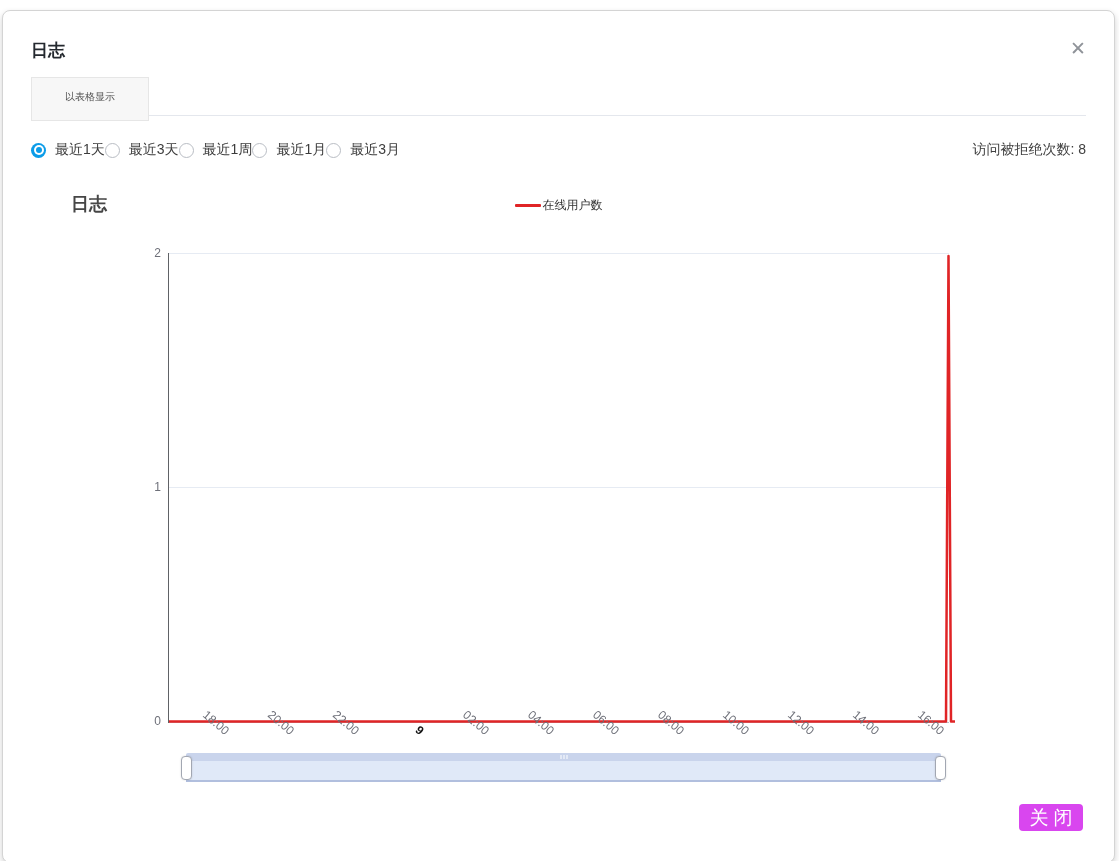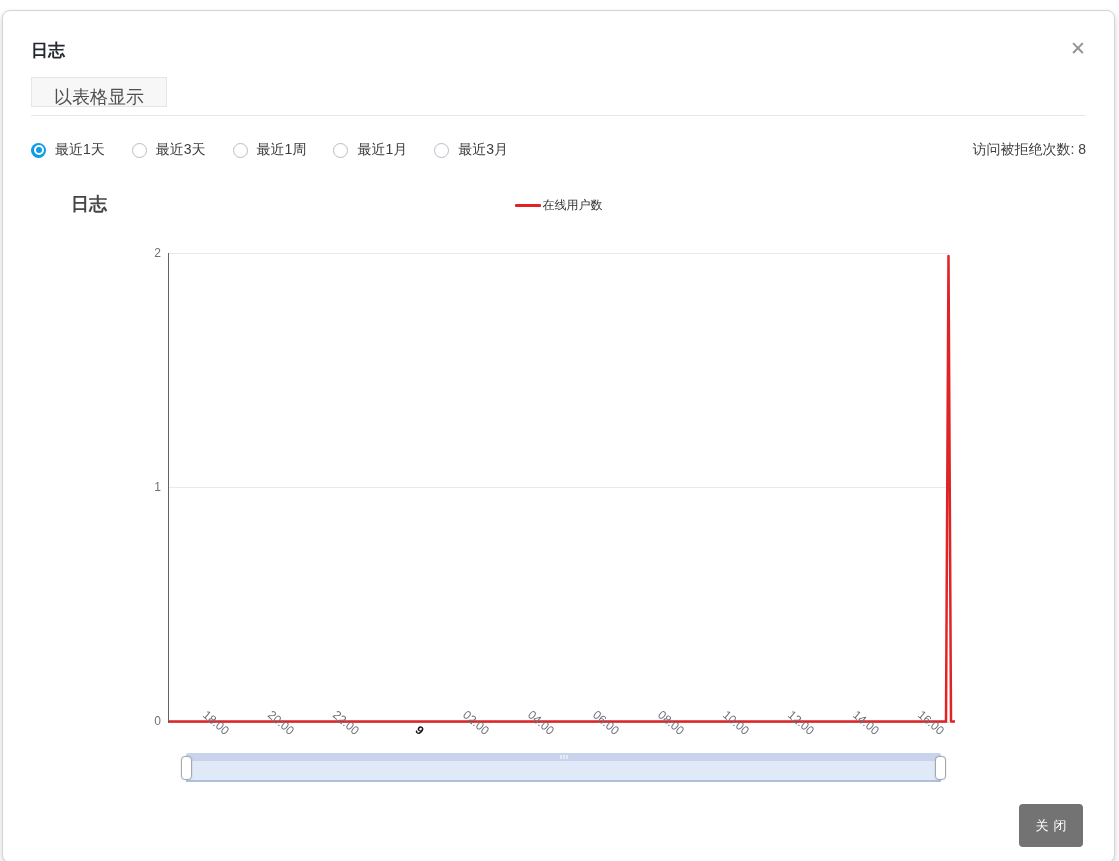--- a/index.html
+++ b/index.html
@@ -7,26 +7,26 @@
   .dialog {
     position:absolute; left:2px; top:10px; width:1113px; height:853px;
     background:#fff; border:1px solid #d4d4d4; border-radius:8px;
     box-shadow:0 3px 6px rgba(0,0,0,.18); overflow:hidden;
   }
   
   .header-title { position:absolute; left:28px; top:28px; font-size:17px; font-weight:bold; color:#24292f; }
   .close-btn { position:absolute; right:28px; top:28px; font-size:19px; color:#8f9399; cursor:pointer; line-height:1; }
   
   .tabbar { position:absolute; left:28px; right:28px; top:66px; height:39px; display:flex; border-bottom:1px solid #e4e7ed; }
-  .tab { height:30px; line-height:38px; padding:0 22px; font-size:18px; border:1px solid #e6e6e6; cursor:pointer; }
+  .tab { height:44px; line-height:38px; padding:0 33px; font-size:10px; border:1px solid #e6e6e6; cursor:pointer; }
   .tab.inactive { background:#f7f7f7; color:#4f4f4f; }
   .tab.active { background:#fff; color:#149be1; border-bottom:1px solid #fff; border-left:none; margin-bottom:-1px; }
   
   .filter-row { position:absolute; left:28px; right:28px; top:122px; height:34px; display:flex; align-items:center; }
-  .radio-group { display:flex; align-items:center; gap:27px; }
+  .radio-group { display:flex; align-items:center; }
   .radio-item { display:flex; align-items:center; gap:9px; cursor:pointer; font-size:14px; color:#3c3c3c; }
   .radio-circle { width:15px; height:15px; border-radius:50%; border:1px solid #b9bdc4; background:#fff; position:relative; }
   .radio-circle.checked { border:none; background:#0c9ce8; }
   .radio-circle.checked::before { content:""; position:absolute; left:2.5px; top:2.5px; width:10px; height:10px; background:#fff; border-radius:50%; }
   .radio-circle.checked::after { content:""; position:absolute; left:4.5px; top:4.5px; width:6px; height:6px; background:#0c9ce8; border-radius:50%; }
   .denied-count { margin-left:auto; font-size:14px; color:#404040; }
   
   .chart-title { position:absolute; left:68px; top:181px; font-size:18px; font-weight:bold; color:#464646; }
   .legend { position:absolute; left:50%; transform:translateX(-50%); top:186px; display:flex; align-items:center; gap:2px; cursor:pointer; }
   .legend-line { width:26px; height:3px; background:#e02426; border-radius:1px; }
@@ -43,22 +43,22 @@
   .dz-move { position:absolute; left:0; right:0; top:0; height:8px; background:#c9d4ec; border-radius:2px 2px 0 0; cursor:grab; }
   .dz-grip { position:absolute; left:50%; top:2px; transform:translateX(-50%); display:flex; gap:2px; }
   .dz-grip i { display:block; width:1px; height:4px; background:#fff; }
   .dz-fill { position:absolute; left:0; right:0; top:8px; height:19px; background:#e0e9f8; border-left:1px solid #c3cfe8; border-right:1px solid #c3cfe8; cursor:grab; }
   .dz-bottom { position:absolute; left:0; right:0; top:27px; height:2px; background:#b1bfde; }
   .dz-handle { position:absolute; width:11px; height:24px; top:3px; background:#fff; border:1px solid #a2a7b2; border-radius:4px; cursor:ew-resize; box-shadow:0 0 2px rgba(0,0,0,.15); }
   .dz-handle.left { left:-5px; }
   .dz-handle.right { right:-5px; }
   
   .close-primary-btn {
-    position:absolute; right:31px; top:793px; width:64px; height:43px;
-    background:#737373; color:#fff; font-size:13px; border:none; border-radius:4px;
+    position:absolute; right:31px; top:793px; width:64px; height:27px;
+    background:#d946ef; color:#fff; font-size:19px; border:none; border-radius:4px;
     letter-spacing:5px; text-indent:5px; cursor:pointer; font-family:inherit;
   }
 </style>
 </head>
 <body>
 
 <div class="dialog">
 
   <div class="header-title">日志</div>
   <div class="close-btn">✕</div>

